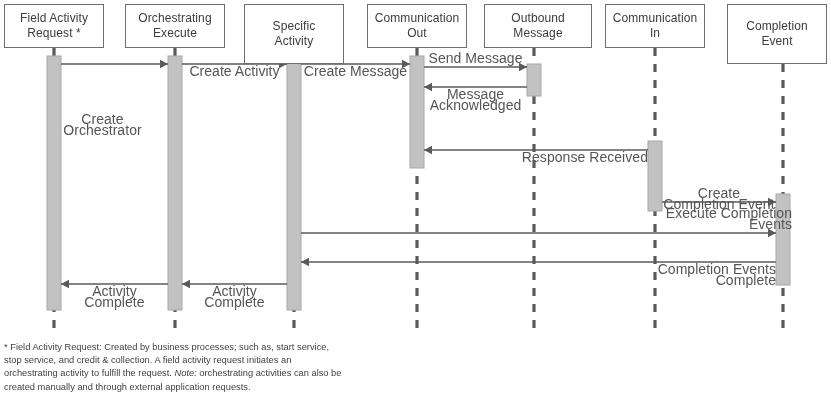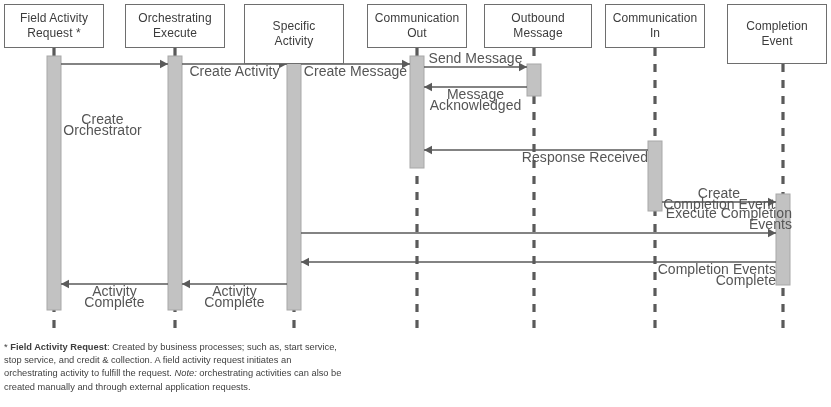--- a/index.html
+++ b/index.html
@@ -48,21 +48,21 @@
   .msg-label.right  { text-align: right; }
   .footnote {
     position: absolute;
     left: 4px;
     top: 341px;
     width: 340px;
     font-size: 9.3px;
     line-height: 13.2px;
     color: #3f3f3f;
   }
-  .footnote b { font-weight: bold; }
+  .footnote b { font-weight: normal; }
   .footnote i { font-style: italic; }
 </style>
 </head>
 <body>
 
 <svg id="diagram" xmlns="http://www.w3.org/2000/svg" viewBox="0 0 831 407">
   <g id="lifelines-layer">
       <line x1="54" y1="48" x2="54" y2="333" stroke="#5a5a5a" stroke-width="3.2" stroke-dasharray="8 8"></line>
       <line x1="175" y1="48" x2="175" y2="333" stroke="#5a5a5a" stroke-width="3.2" stroke-dasharray="8 8"></line>
       <line x1="294" y1="48" x2="294" y2="333" stroke="#5a5a5a" stroke-width="3.2" stroke-dasharray="8 8"></line>

